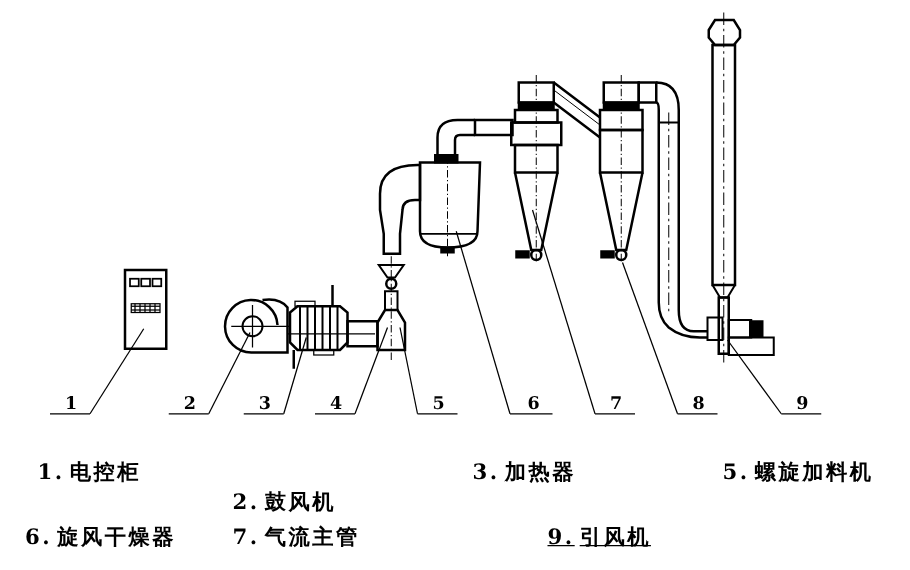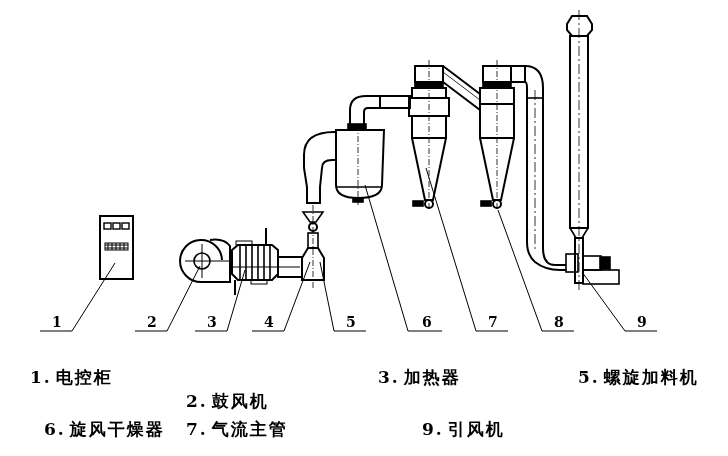--- a/index.html
+++ b/index.html
@@ -164,22 +164,22 @@
   </div>
   <div class="legend-item" style="left:186px; top:26px;margin-top:24px;">
     <span class="num">2.</span><span>鼓风机</span>
   </div>
   <div class="legend-item" style="left:330px; top:26px;margin-left:48px;">
     <span class="num">3.</span><span>加热器</span>
   </div>
   <div class="legend-item" style="left:578px; top:26px;">
     <span class="num">5.</span><span>螺旋加料机</span>
   </div>
-  <div class="legend-item" style="left:44px; top:78px;text-align:center;">
+  <div class="legend-item" style="left:20px; top:78px;text-align:center;">
     <span class="num">6.</span><span>旋风干燥器</span>
   </div>
   <div class="legend-item" style="left:186px; top:78px;">
     <span class="num">7.</span><span>气流主管</span>
   </div>
-  <div class="legend-item" style="left:422px; top:78px;">
+  <div class="legend-item" style="left:438px; top:78px;text-decoration:underline;">
     <span class="num">9.</span><span>引风机</span>
   </div>
 </div>
 
 </body></html>

